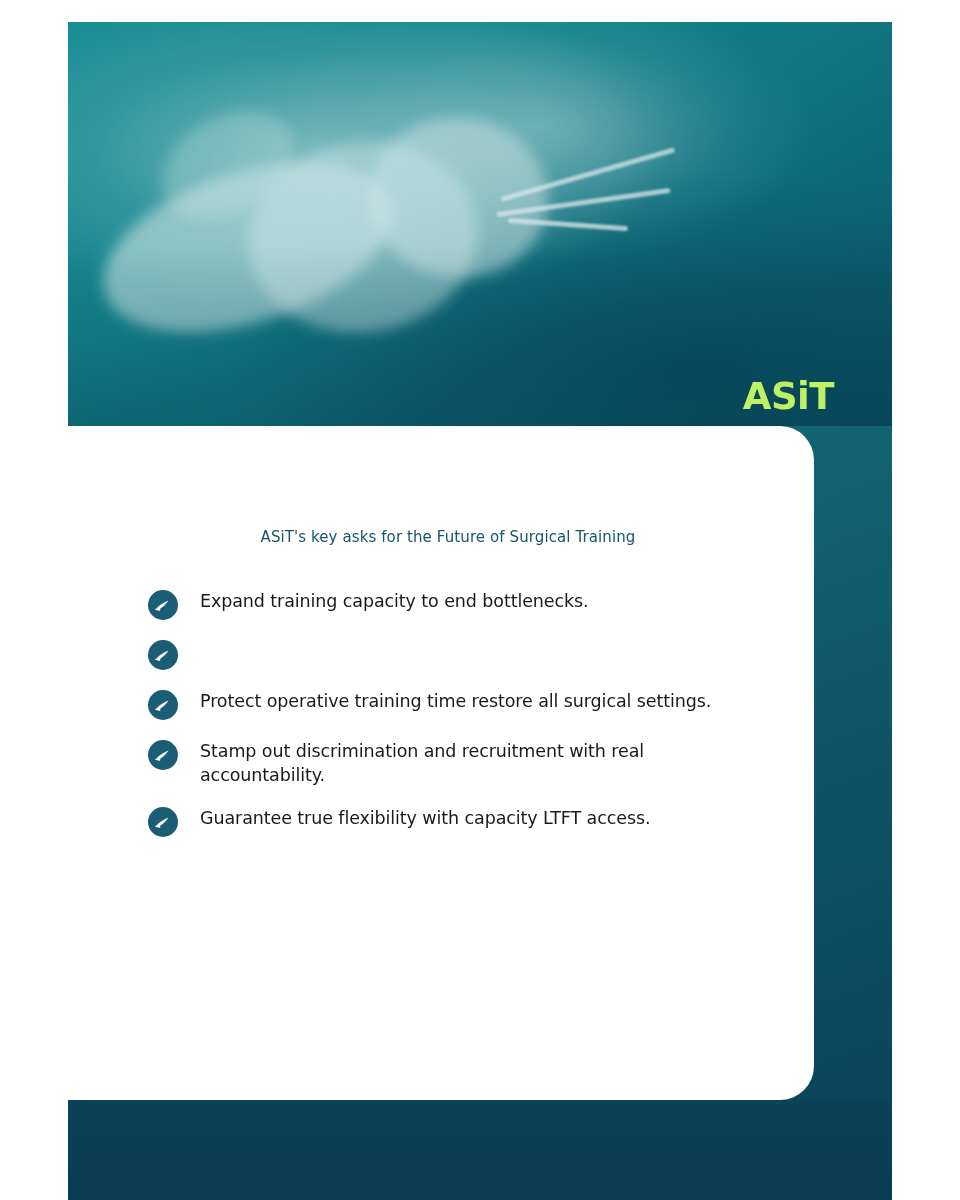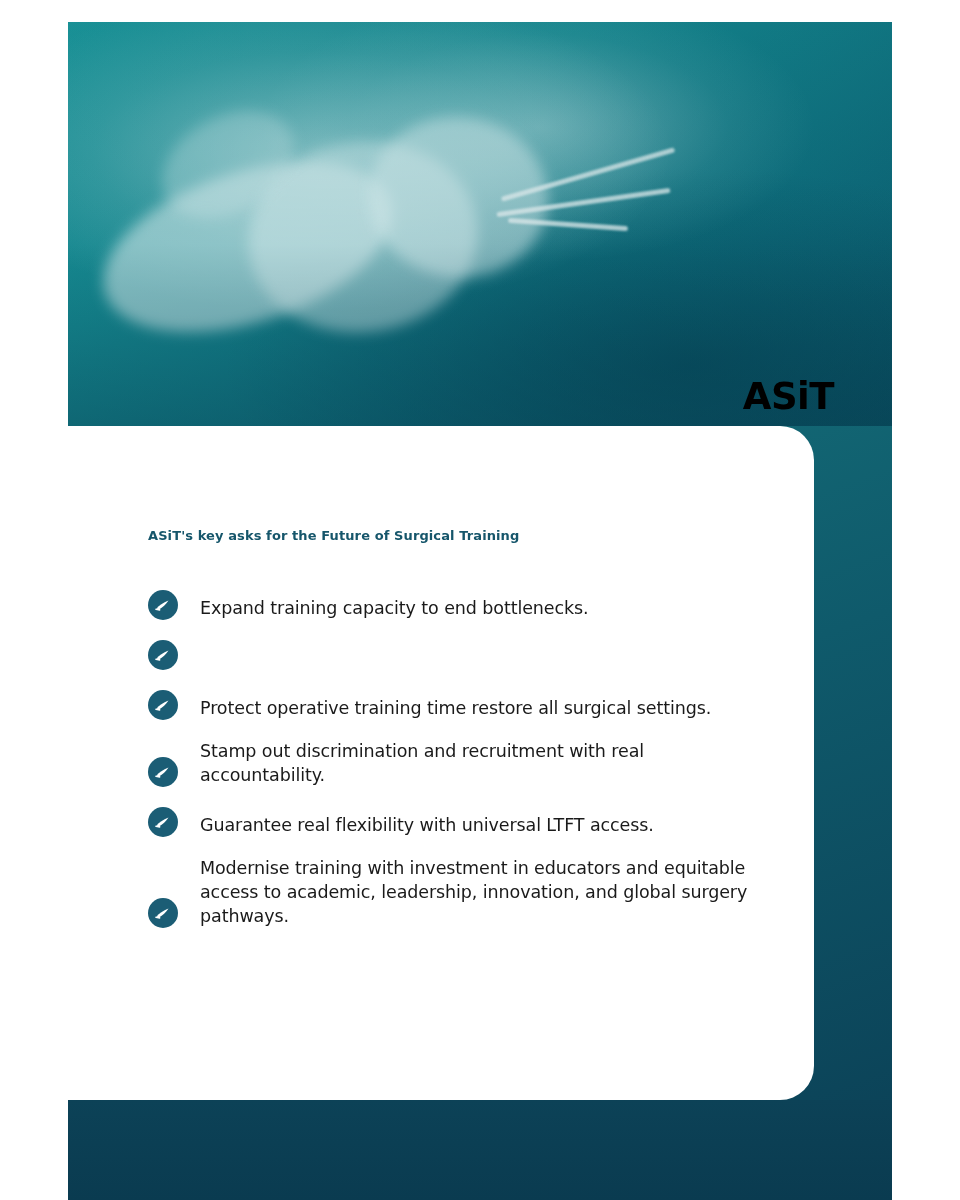--- a/index.html
+++ b/index.html
@@ -67,21 +67,21 @@
   .photo-shade {
     position: absolute;
     inset: 0;
     background: linear-gradient(180deg, rgba(10,90,100,0.18) 0%, rgba(8,70,85,0.10) 55%, rgba(7,55,72,0.35) 100%);
   }
 
   #brand-logo {
     position: absolute;
     right: 58px;
     bottom: 8px;
-    color: #000000;
+    color: #bef264;
     font-size: 37px;
     font-weight: bold;
     letter-spacing: -0.5px;
     font-family: "DejaVu Sans", sans-serif;
   }
 
   
   #card {
     position: absolute;
     left: 0;
@@ -92,38 +92,39 @@
     border-top-right-radius: 34px;
     border-bottom-right-radius: 34px;
   }
 
   #card-title {
     position: absolute;
     left: 80px;
     top: 102px;
     width: 600px;
     color: #16566b;
-    font-size: 13px;
-    font-weight: bold;
+    font-size: 15px;
+    font-weight: normal;
     letter-spacing: 0.1px;
     font-family: "DejaVu Sans", sans-serif;
+    text-align: center;
   }
 
   #asks-list {
     position: absolute;
     left: 80px;
     top: 163px;
     width: 620px;
     list-style: none;
     margin: 0;
     padding: 0;
   }
   .ask-item {
     display: flex;
-    align-items: flex-end;
+    align-items: flex-start;
     margin-bottom: 19px;
   }
   .bullet-icon {
     flex: 0 0 auto;
     width: 30px;
     height: 30px;
     border-radius: 50%;
     background: #1b5d75;
     margin-right: 22px;
     margin-top: 1px;
@@ -208,28 +209,19 @@
         </span>
         <span class="ask-text">Stamp out discrimination and recruitment with real accountability.</span>
       </li>
       <li class="ask-item">
         <span class="bullet-icon">
           <svg width="20" height="20" viewBox="0 0 20 20" aria-hidden="true">
             <path d="M3.5 13.5 C6 10.5 10 7.5 15.5 5.5 C13 9.5 9.5 12.5 6 14.5 Z" fill="#ffffff"></path>
             <path d="M3 14.3 L6.6 14.9" stroke="#ffffff" stroke-width="1.6" stroke-linecap="round" fill="none"></path>
           </svg>
         </span>
-        <span class="ask-text">Guarantee real flexibility with universal LTFT access.</span>
-      </li>
-      <li class="ask-item">
-        <span class="bullet-icon">
-          <svg width="20" height="20" viewBox="0 0 20 20" aria-hidden="true">
-            <path d="M3.5 13.5 C6 10.5 10 7.5 15.5 5.5 C13 9.5 9.5 12.5 6 14.5 Z" fill="#ffffff"></path>
-            <path d="M3 14.3 L6.6 14.9" stroke="#ffffff" stroke-width="1.6" stroke-linecap="round" fill="none"></path>
-          </svg>
-        </span>
-        <span class="ask-text">Modernise training with investment in educators and equitable access to academic, leadership, innovation, and global surgery pathways.</span>
+        <span class="ask-text">Guarantee true flexibility with capacity LTFT access.</span>
       </li>
     </ul>
   </div>
 
   <div id="bottom-band"></div>
 </div>
 
 </body></html>

